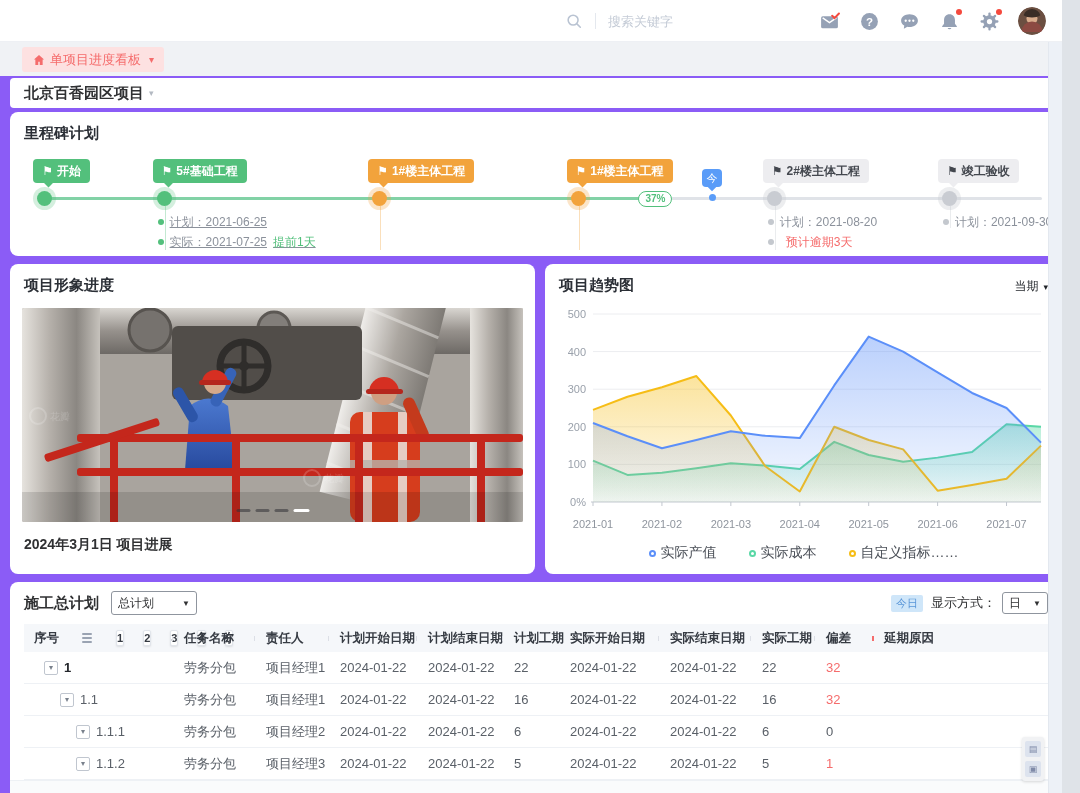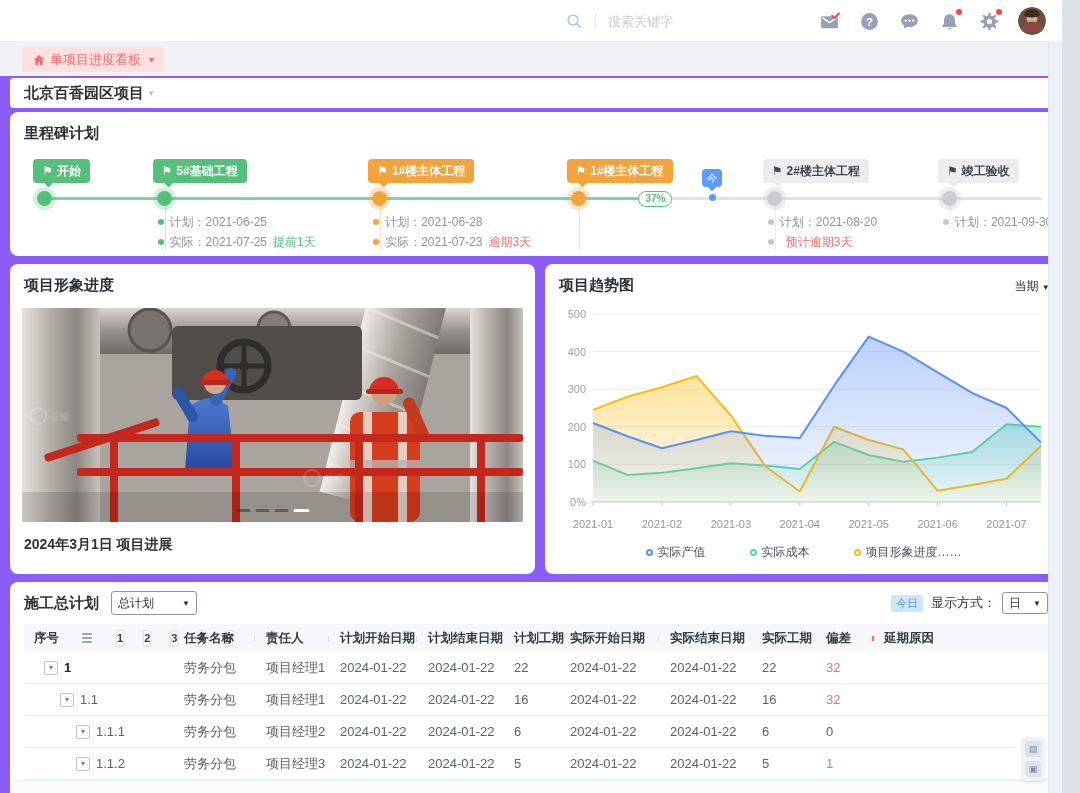--- a/index.html
+++ b/index.html
@@ -63,22 +63,22 @@
 .photo{position:absolute;left:12px;top:44px;width:501px;height:214px;border-radius:2px;overflow:hidden}
 .dashes{position:absolute;left:50%;transform:translateX(-50%);bottom:10px;display:flex;gap:5px}
 .dash{width:14px;height:3px;background:rgba(50,50,55,.55);border-radius:2px;cursor:pointer}
 .dash.active{background:#fff;width:16px}
 .photo-caption{position:absolute;left:14px;top:272px;font-size:14px;font-weight:bold}
 
 #chart-card{left:545px;top:264px;width:517px;height:310px}
 .period{position:absolute;right:14px;top:14px;font-size:12px;font-weight:normal;cursor:pointer;color:#1e2227}
 .period .p-caret{font-size:9px;margin-left:5px}
 #trend{position:absolute;left:8px;top:36px}
-#legend{position:absolute;left:0;right:0;top:280px;display:flex;justify-content:center;gap:44px;
-  font-size:12px;color:#4a4f57;align-items:center}
+#legend{position:absolute;left:0;right:0;top:280px;display:flex;justify-content:center;gap:32px;
+  font-size:14px;color:#4a4f57;align-items:center}
 .legend-item{display:flex;align-items:center;cursor:pointer}
 .legend-item .ring{width:7px;height:7px;border-radius:50%;border:2px solid;background:#fff;margin-right:5px}
 
 #table-card{left:10px;top:582px;width:1052px;height:211px}
 .tc-head{position:absolute;left:14px;right:14px;top:8px;height:26px;display:flex;align-items:center}
 .tc-title{font-size:15px;font-weight:bold}
 .sel{display:inline-flex;align-items:center;justify-content:space-between;border:1px solid #8f959e;border-radius:3px;
   height:24px;padding:0 6px;font-size:12px;background:#fff;cursor:pointer}
 .sel .s-caret{font-size:8px;margin-left:8px}
 #filter-sel{width:86px;margin-left:12px}
@@ -198,31 +198,27 @@
   <section id="ms-card" class="card">
     <div class="card-title">里程碑计划</div>
     <div id="timeline">
         <div class="ms-line gray" style="left: 1.5%; right: 0px;"></div>
         <div class="ms-line green" style="left: 1.5%; width: 60.3%;"></div>
         <div class="ms-pill green" style="left: 1.5%;"><span class="flag">⚑</span><span>开始</span><span class="tail"></span></div>
         <div class="ms-dot green" style="left: 1.5%;"></div>
         <div class="ms-pill green" style="left: 13.3%;"><span class="flag">⚑</span><span>5#基础工程</span><span class="tail"></span></div>
         <div class="ms-dot green" style="left: 13.3%;"></div>
         <div class="ms-vline" style="left: 13.3%; background: rgb(83, 192, 124); height: 44px;"></div>
-        <div class="ms-dates" style="left: 13.3%;">
+        <div class="ms-dates" style="left: 13.3%; text-decoration: underline;">
           <div><span class="bullet" style="background: rgb(83, 192, 124);"></span><span>计划：2021-06-25</span></div>
           <div><span class="bullet" style="background: rgb(83, 192, 124);"></span><span>实际：2021-07-25</span><span class="status green">提前1天</span></div>
         </div>
         <div class="ms-pill orange" style="left: 34.6%;"><span class="flag">⚑</span><span>1#楼主体工程</span><span class="tail"></span></div>
         <div class="ms-dot orange" style="left: 34.6%;"></div>
         <div class="ms-vline" style="left: 34.6%; background: rgb(242, 163, 60); height: 44px;"></div>
-        <div class="ms-dates" style="left: 34.6%;">
-          <div><span class="bullet" style="background: rgb(242, 163, 60);"></span><span>计划：2021-06-28</span></div>
-          <div><span class="bullet" style="background: rgb(242, 163, 60);"></span><span>实际：2021-07-23</span><span class="status red">逾期3天</span></div>
-        </div>
         <div class="ms-pill orange" style="left: 54.2%;"><span class="flag">⚑</span><span>1#楼主体工程</span><span class="tail"></span></div>
         <div class="ms-dot orange" style="left: 54.2%;"></div>
         <div class="ms-vline" style="left: 54.2%; background: rgb(242, 163, 60); height: 44px;"></div>
         <div class="ms-pill gray" style="left: 73.6%;"><span class="flag">⚑</span><span>2#楼主体工程</span><span class="tail"></span></div>
         <div class="ms-dot gray" style="left: 73.6%;"></div>
         <div class="ms-vline" style="left: 73.6%; background: rgb(196, 200, 206); height: 44px;"></div>
         <div class="ms-dates" style="left: 73.6%;">
           <div><span class="bullet" style="background: rgb(196, 200, 206);"></span><span>计划：2021-08-20</span></div>
           <div><span class="bullet" style="background: rgb(196, 200, 206);"></span><span class="status red">预计逾期3天</span></div>
         </div>
@@ -388,21 +384,21 @@
         <div class="legend-item">
           <span class="ring" style="border-color: rgb(91, 143, 249);"></span>
           <span>实际产值</span>
         </div>
         <div class="legend-item">
           <span class="ring" style="border-color: rgb(90, 216, 166);"></span>
           <span>实际成本</span>
         </div>
         <div class="legend-item">
           <span class="ring" style="border-color: rgb(246, 189, 22);"></span>
-          <span>项目形象进度……</span>
+          <span>自定义指标……</span>
         </div>
       </div>
   </section>
 
   <section id="table-card" class="card">
     <div class="tc-head">
       <span class="tc-title">施工总计划</span>
       <span class="sel" id="filter-sel">
         <span>总计划</span>
         <span class="s-caret">▼</span>

